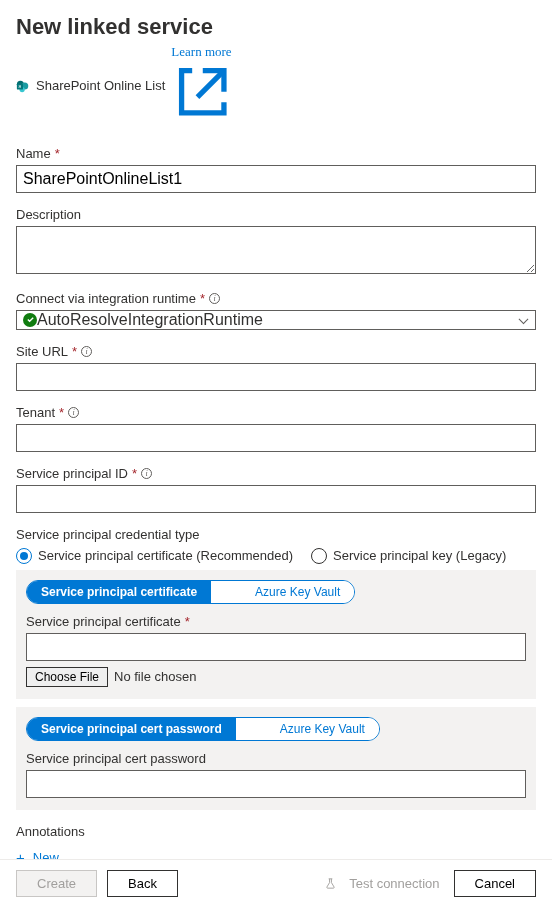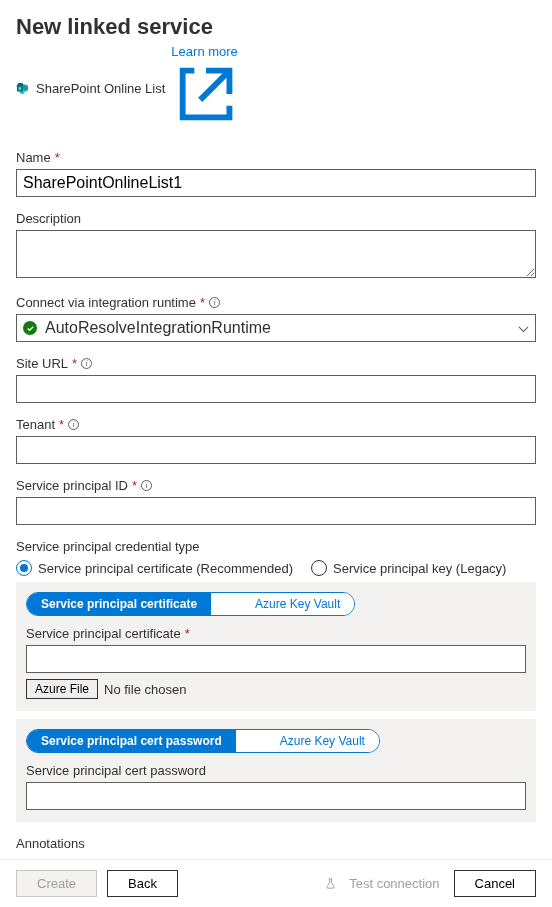--- a/index.html
+++ b/index.html
@@ -8,35 +8,35 @@
     font-size: 13px;
     color: #323130;
     background: #fff;
     width: 552px;
     height: 907px;
     padding: 14px 16px 0 16px;
     position: relative;
   }
   h1 { font-size: 22px; font-weight: 600; margin-bottom: 4px; }
   .subheader { display: flex; align-items: center; gap: 6px; margin-bottom: 18px; font-size: 13px; }
-  .subheader a { color: #0078d4; text-decoration: none; }
+  .subheader a { color: #0078d4; text-decoration: none; font-family: Liberation Serif, serif; }
   .field { margin-bottom: 14px; }
   .label { font-size: 13px; margin-bottom: 4px; display: flex; align-items: center; gap: 4px; }
   .req { color: #a4262c; }
   .info-icon {
     display: inline-flex; align-items: center; justify-content: center;
     width: 11px; height: 11px; border: 1px solid #605e5c; border-radius: 50%;
     font-size: 8px; color: #605e5c; font-style: italic; font-family: serif;
   }
   input[type=text], textarea, .select {
     width: 100%; border: 1px solid #605e5c; padding: 4px 6px;
     font-family: inherit; font-size: 16px; background: #fff;
   }
   textarea { height: 48px; resize: both; }
-  .select { display: flex; align-items: center; gap: 8px; height: 28px; position: relative; cursor: pointer; }
+  .select { display: flex; align-items: center; gap: 0; height: 20px; position: relative; cursor: pointer; }
   .select::after { content: ""; position: absolute; right: 8px; top: 50%; width: 6px; height: 6px; border-right: 1px solid #605e5c; border-bottom: 1px solid #605e5c; transform: translateY(-60%) rotate(45deg); }
   .check-icon {
     width: 14px; height: 14px; background: #107c10; border-radius: 50%;
     display: inline-flex; align-items: center; justify-content: center;
   }
   .check-icon svg { width: 9px; height: 9px; }
   .radio-row { display: flex; gap: 18px; margin-top: 6px; flex-wrap: wrap; text-align: right; }
   .radio { display: inline-flex; align-items: center; gap: 6px; cursor: pointer; }
   .radio-outer {
     width: 16px; height: 16px; border: 1px solid #323130; border-radius: 50%;
@@ -181,21 +181,21 @@
   <div class="pills">
     <div class="pill active">Service principal certificate</div>
     <div class="pill inactive">Azure Key Vault</div>
   </div>
   <div class="label">
     <span>Service principal certificate</span>
     <span class="req">*</span>
   </div>
   <input type="text" style="">
   <div class="file-row">
-    <button class="file-btn">Azure File</button>
+    <button class="file-btn">Choose File</button>
     <span>No file chosen</span>
   </div>
 </div>
 
 <div class="cred-box" style="margin-top:8px;">
   <div class="pills">
     <div class="pill active">Service principal cert password</div>
     <div class="pill inactive">Azure Key Vault</div>
   </div>
   <div class="label">

